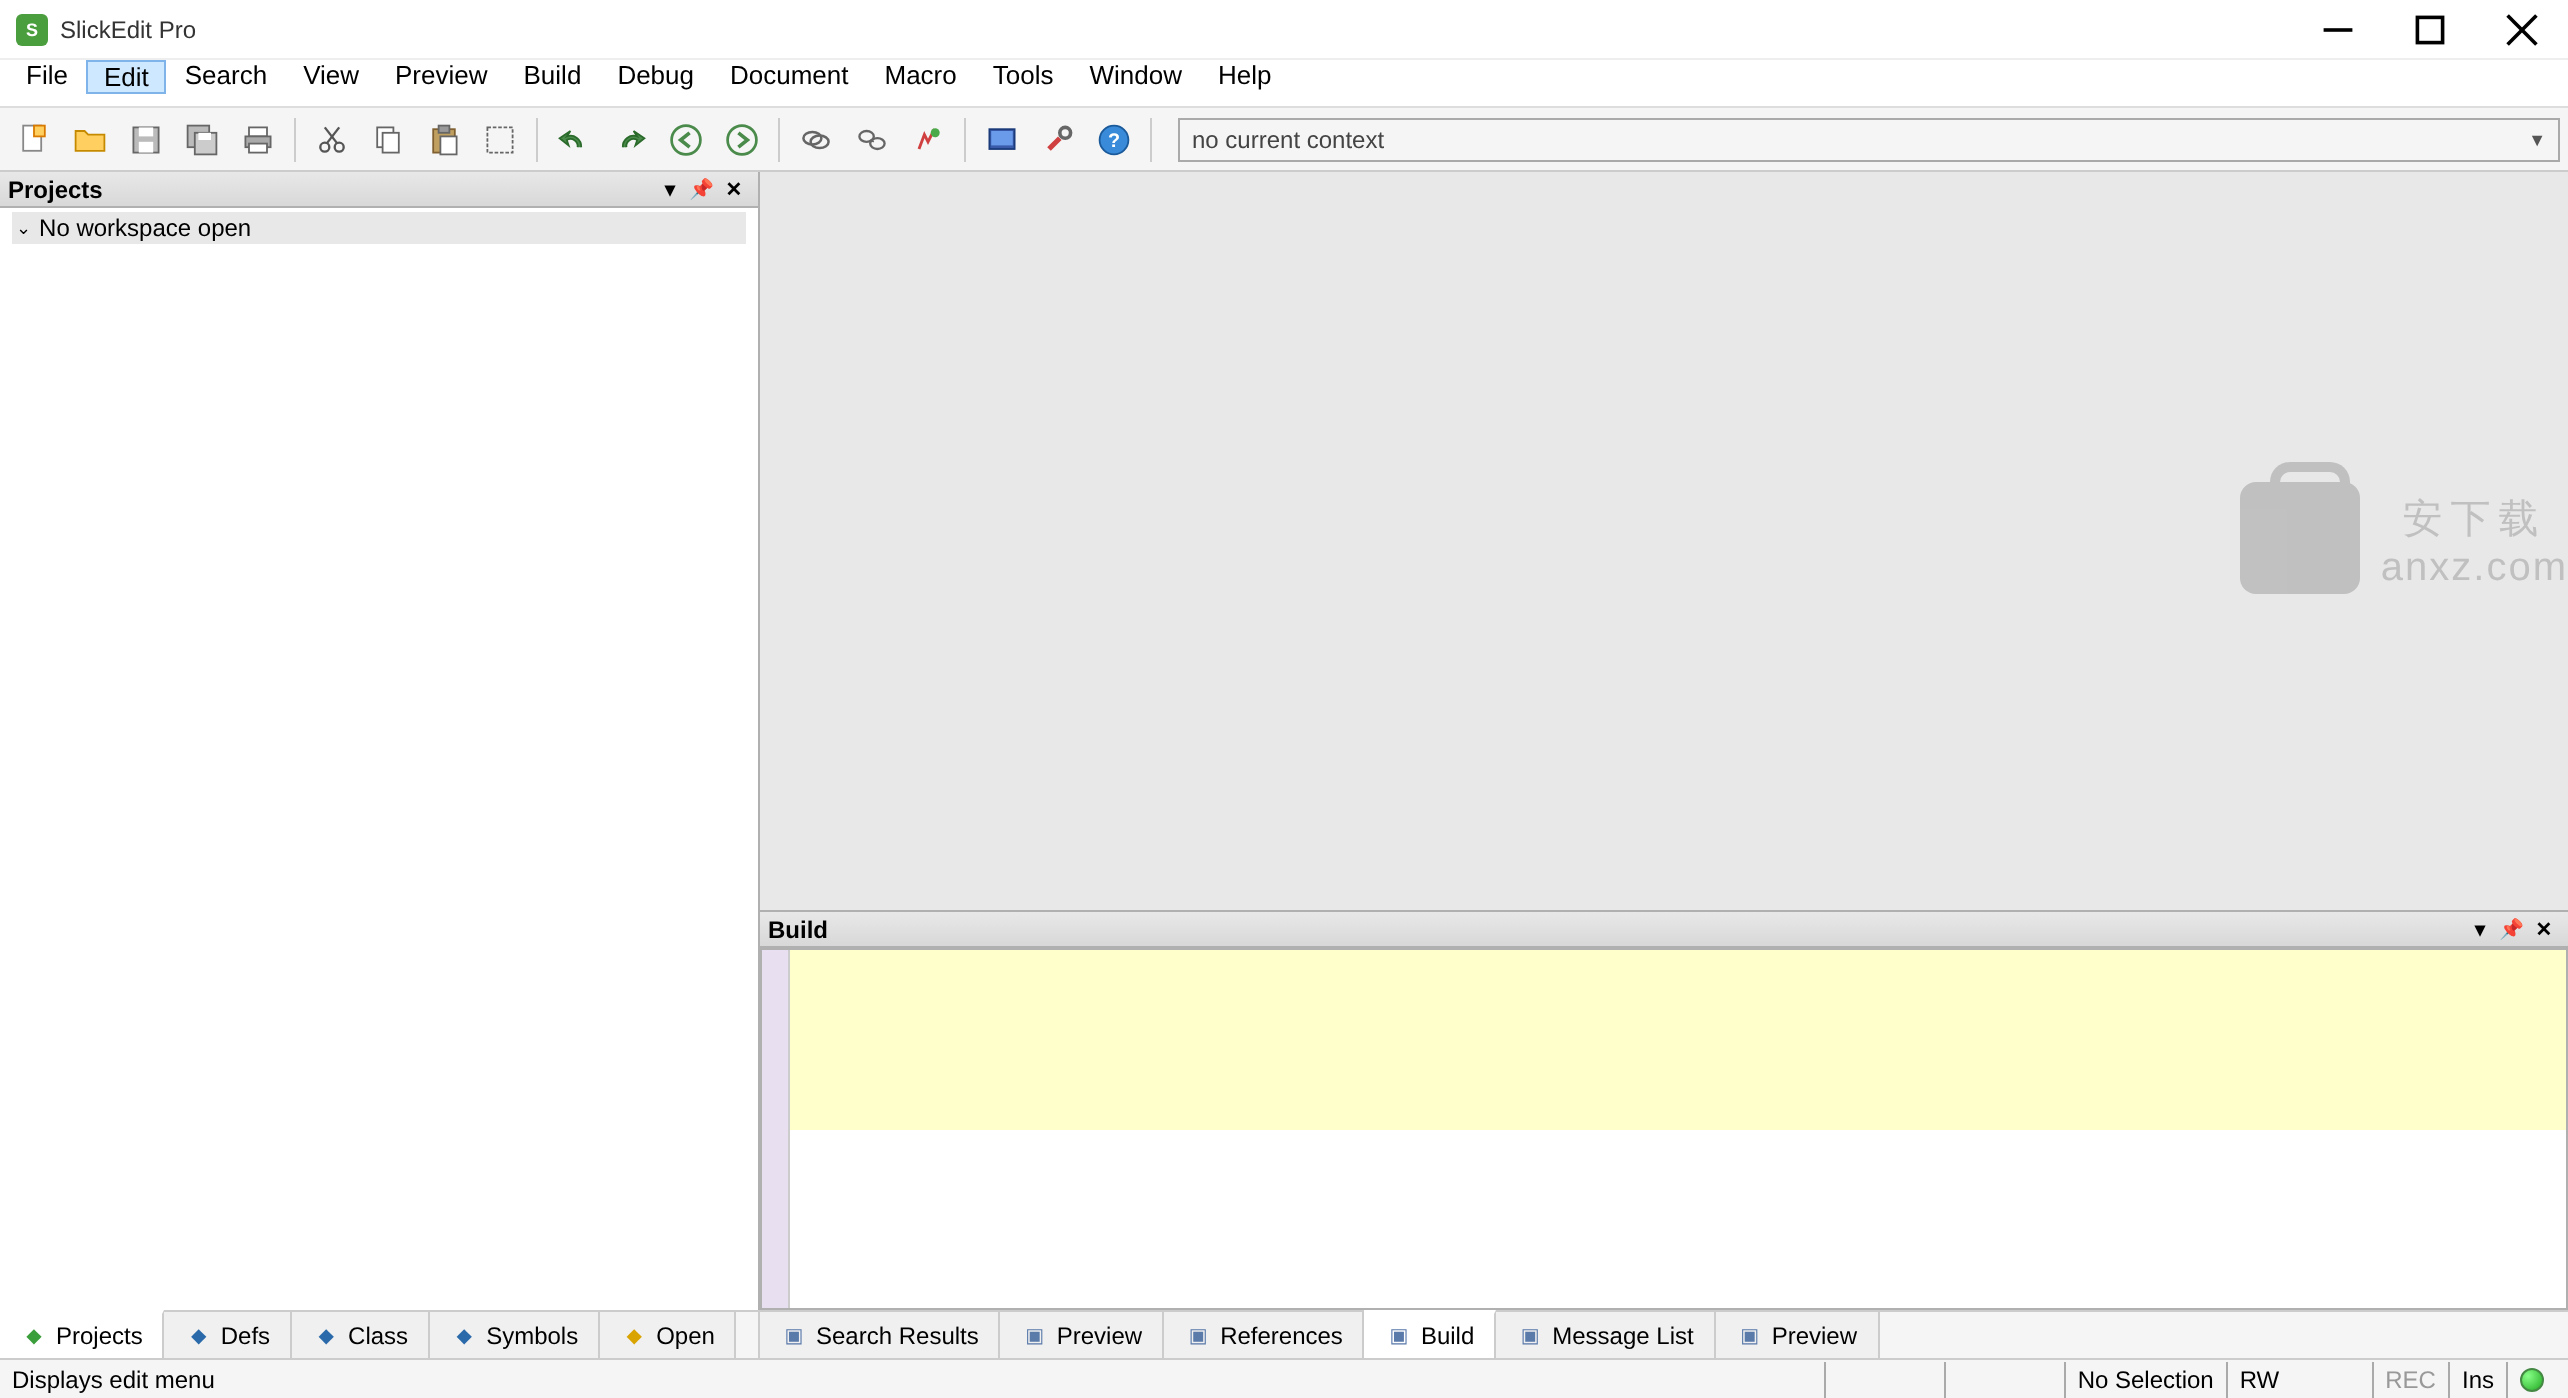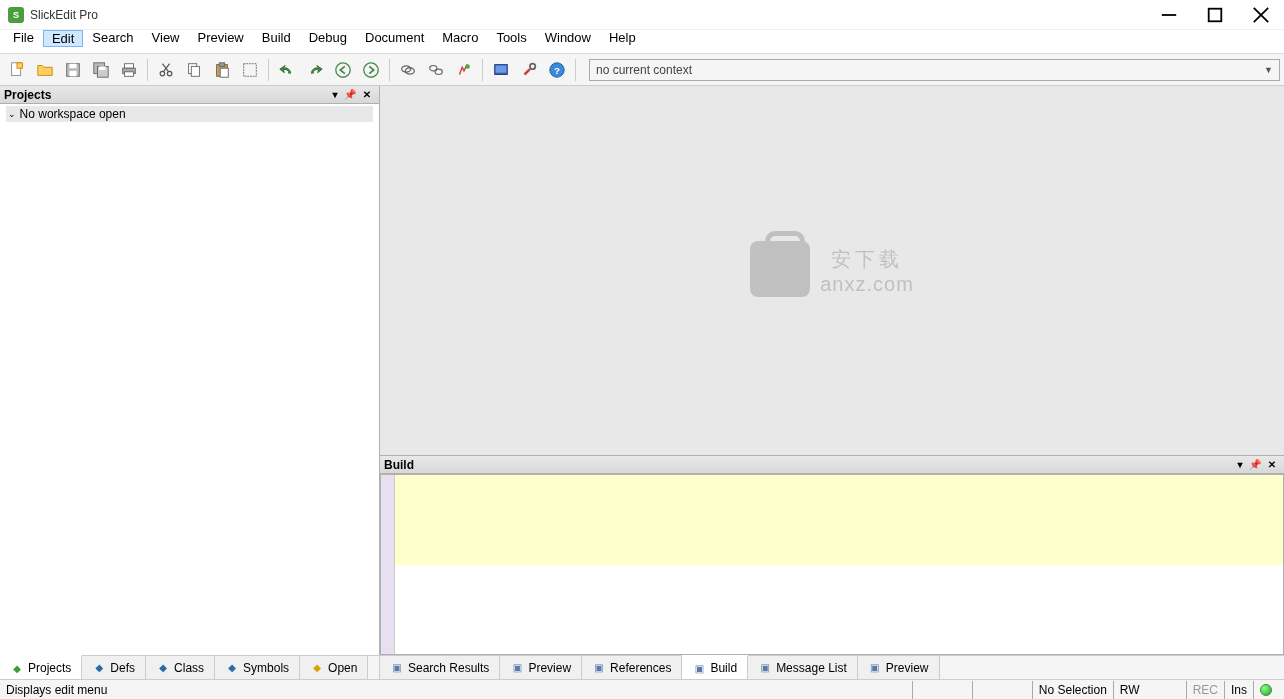--- a/index.html
+++ b/index.html
@@ -25,21 +25,21 @@
 
 .side-panel { width: 380px; display: flex; flex-direction: column; border-right: 1px solid #b0b0b0; background: #fff; }
 .panel-header { height: 18px; background: linear-gradient(#e8e8e8,#d8d8d8); border-bottom: 1px solid #b0b0b0; display: flex; align-items: center; padding: 0 4px; font-family: "Courier New", monospace; font-size: 12px; font-weight: bold; }
 .panel-header .sp { flex: 1; }
 .panel-header .hbtn { width: 16px; text-align: center; cursor: pointer; font-size: 10px; }
 .tree-content { flex: 1; background: #fff; padding: 2px 6px; font-size: 12px; }
 .tree-item { display: flex; align-items: center; gap: 4px; height: 16px; background: #e8e8e8; padding: 0 2px; }
 .tree-item .twisty { font-size: 9px; }
 
 .center-area { flex: 1; display: flex; flex-direction: column; background: #e8e8e8; min-height: 0; }
-.editor-empty { flex: 1; display: flex; align-items: center; justify-content: center; color: #999; position: relative; }
+.editor-empty { flex: 1; display: flex; align-items: center; justify-content: flex-end; color: #999; position: relative; }
 .watermark { text-align: center; opacity: 0.5; }
 .watermark .bag { width: 60px; height: 56px; background: #999; border-radius: 8px; margin: 0 auto 4px; position: relative; }
 .watermark .bag::before { content: ""; position: absolute; top: -10px; left: 15px; width: 30px; height: 14px; border: 5px solid #999; border-bottom: none; border-radius: 10px 10px 0 0; }
 .watermark .txt-cn { font-size: 20px; color: #999; letter-spacing: 4px; }
 .watermark .txt-en { font-size: 20px; color: #999; letter-spacing: 1px; }
 
 .build-panel { height: 200px; display: flex; flex-direction: column; border-top: 1px solid #b0b0b0; background: #fff; }
 .build-body { flex: 1; display: flex; border: 1px solid #b0b0b0; margin: 0; }
 .build-gutter { width: 14px; background: #e8e0f0; border-right: 1px solid #ccc; }
 .build-hl { flex: 1; background: #ffffcc; height: 16px; }

